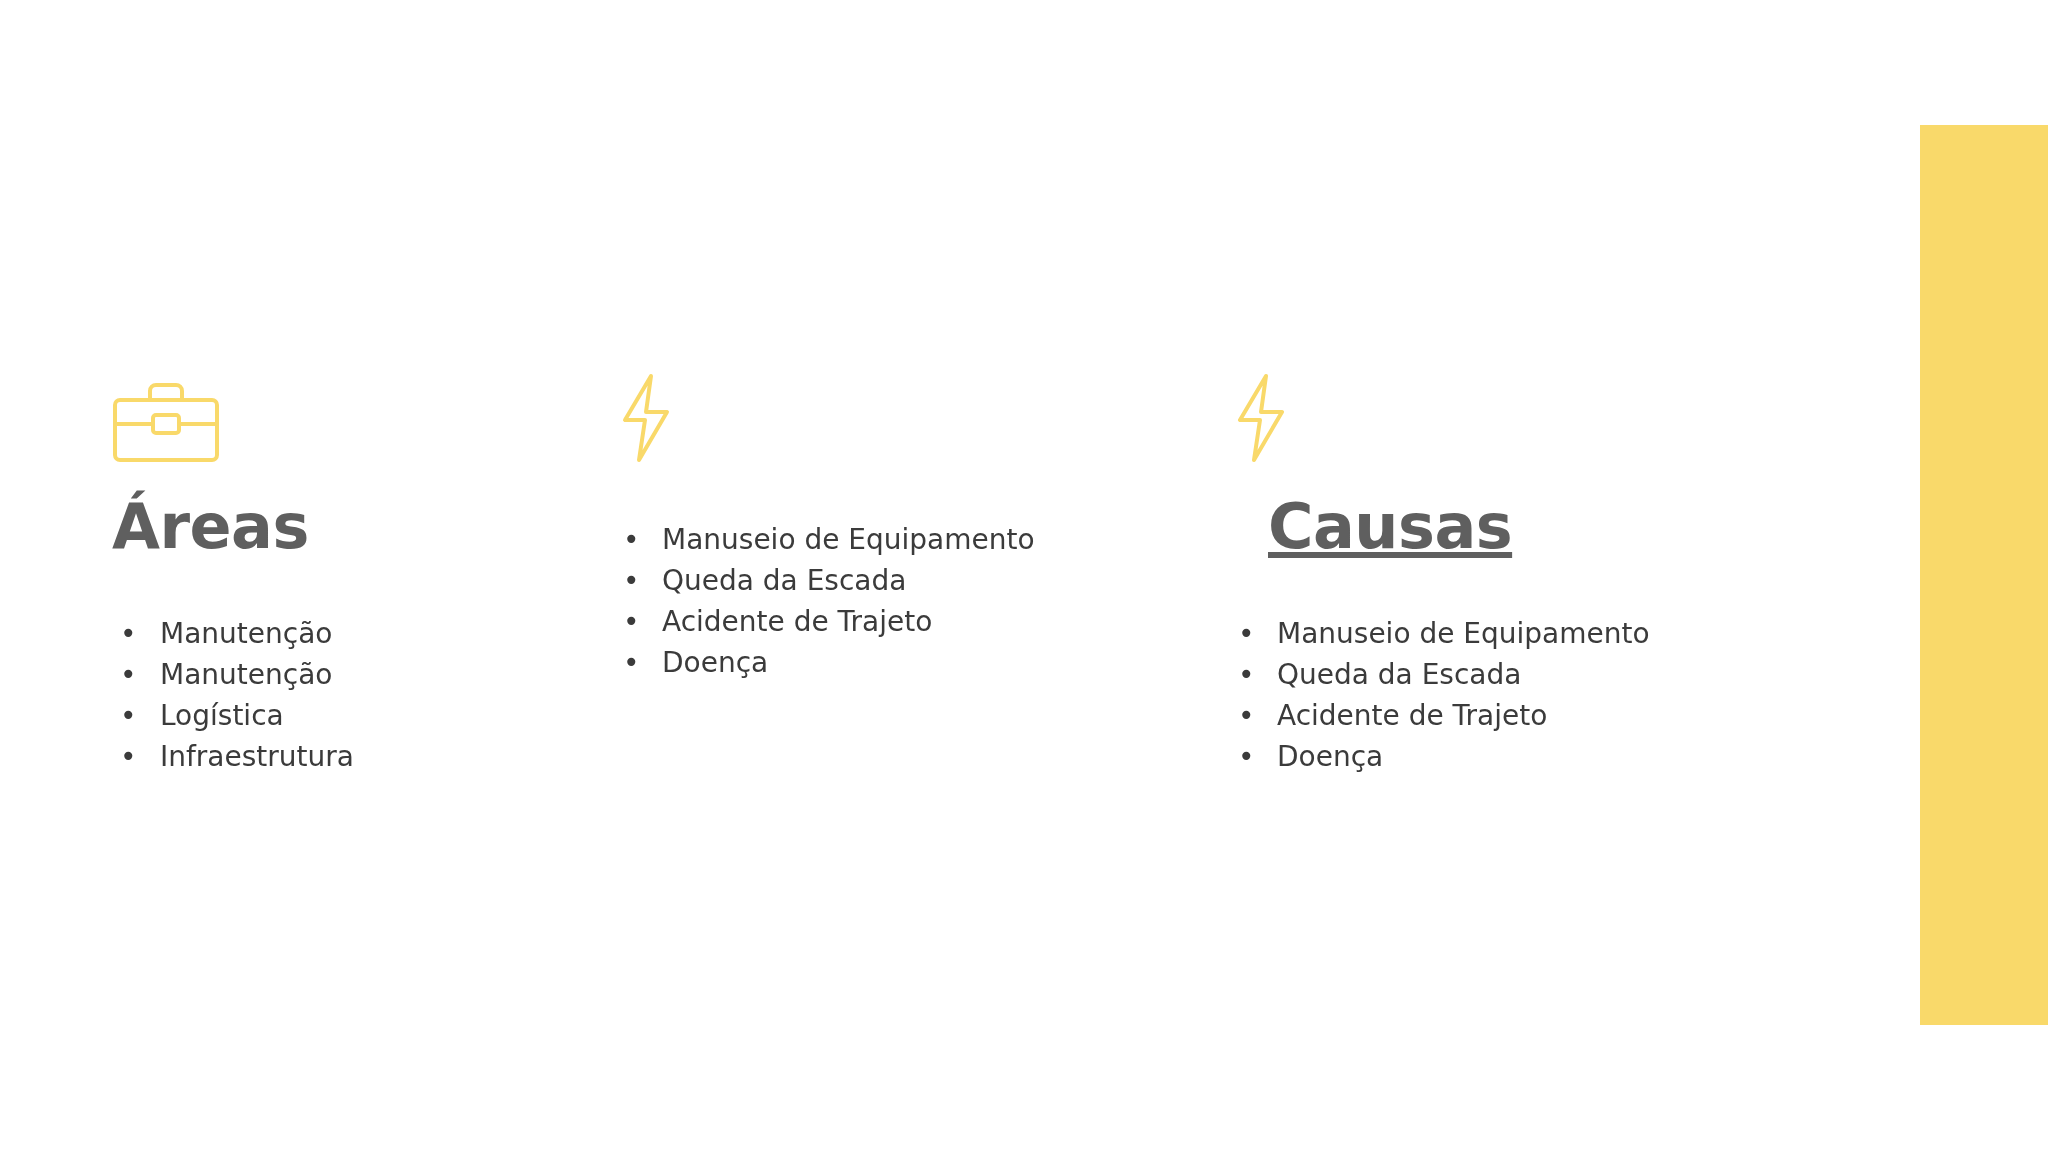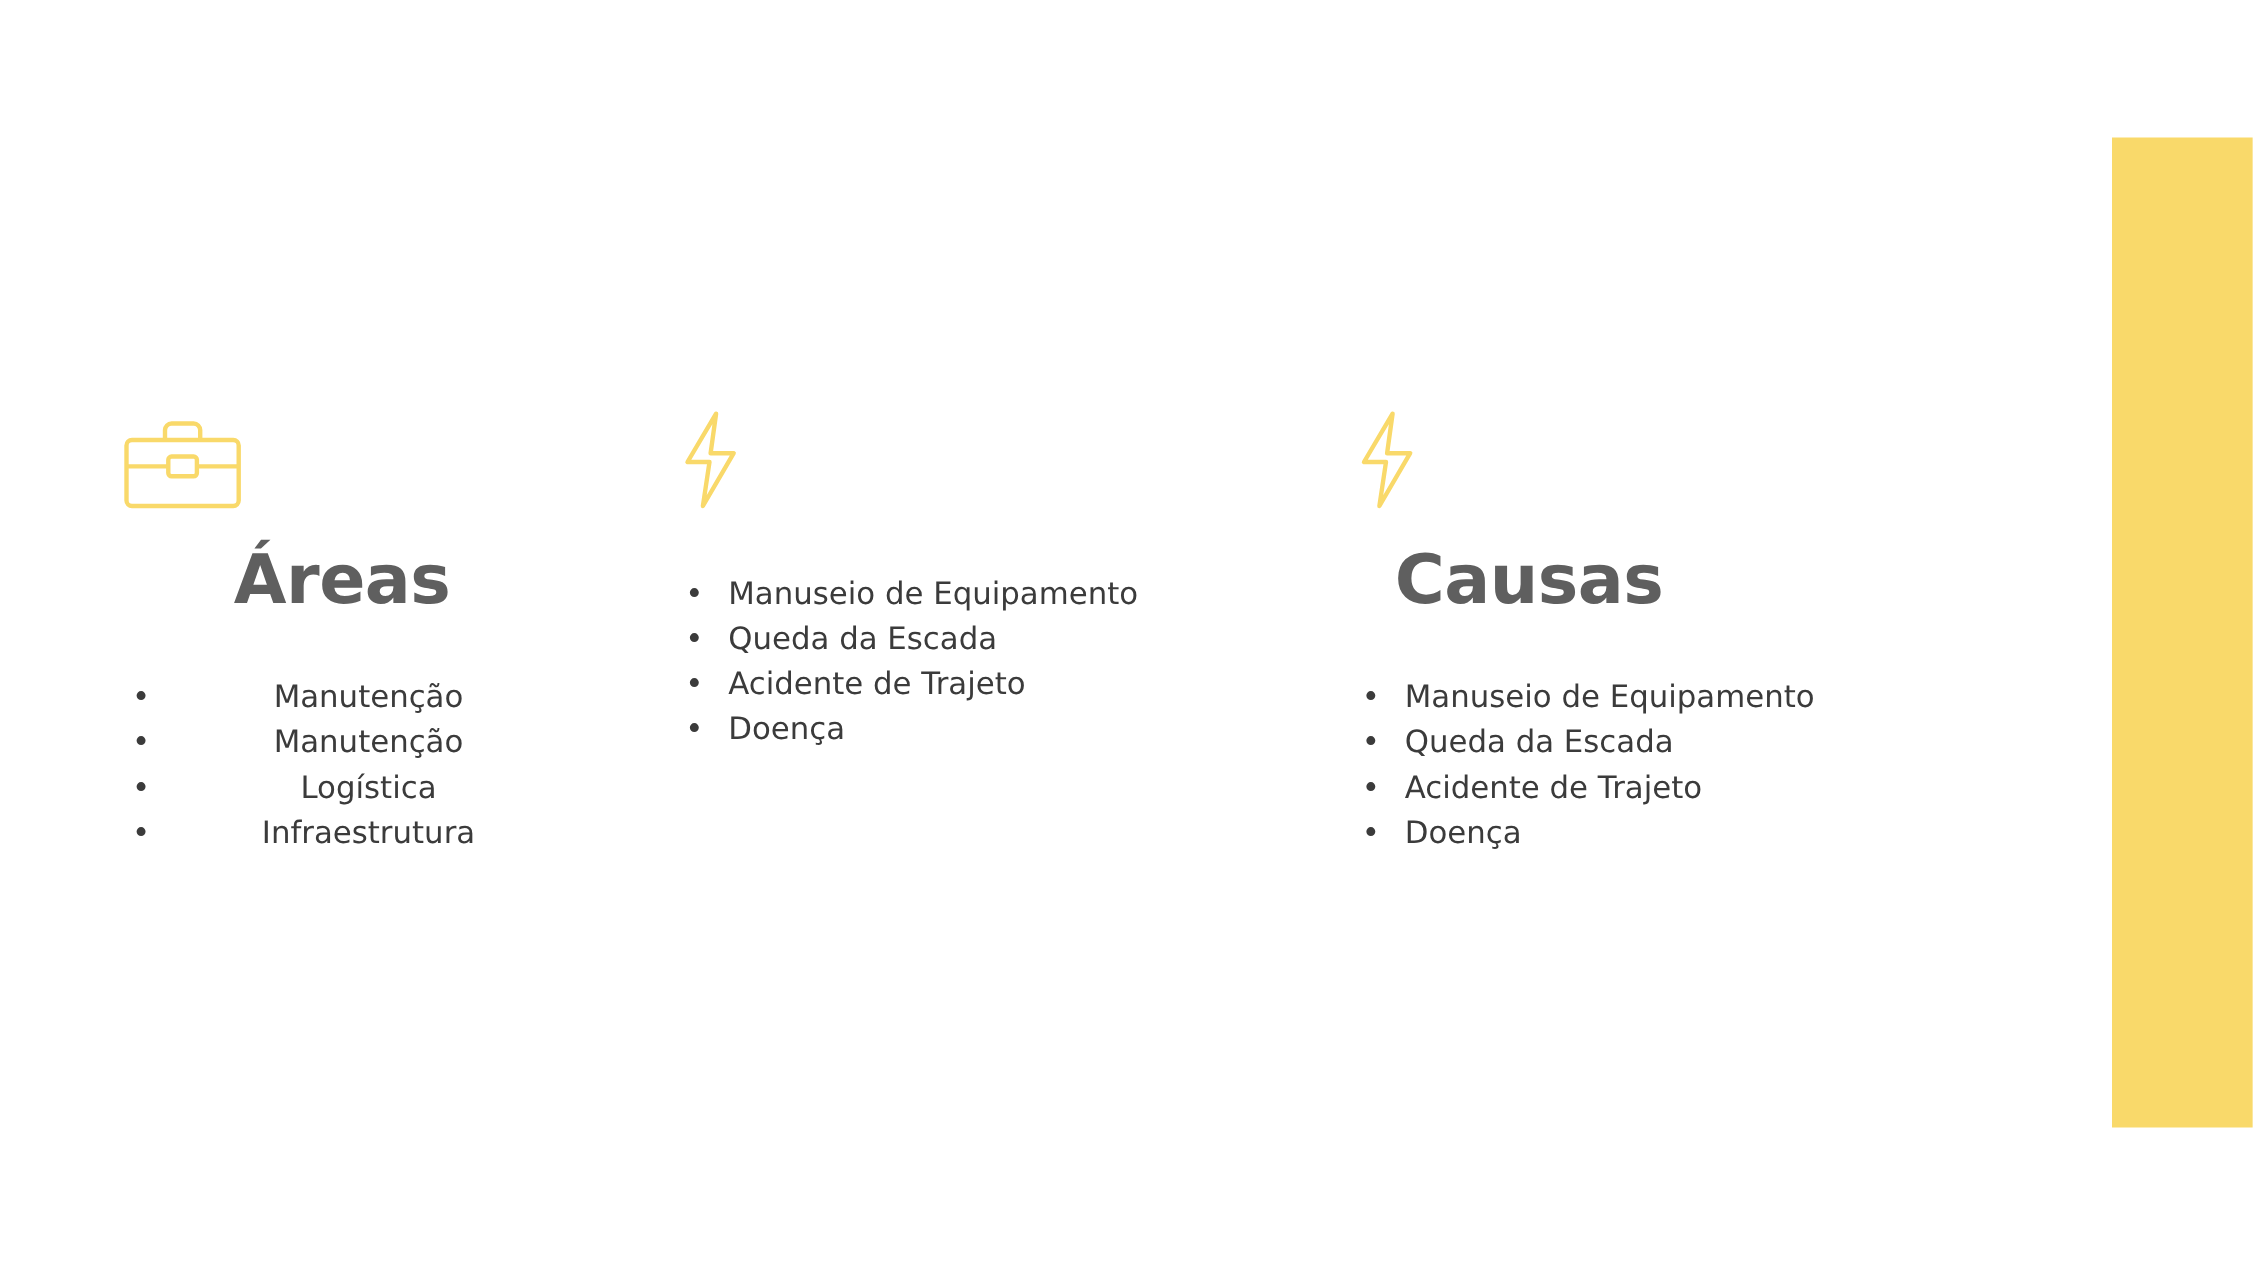--- a/index.html
+++ b/index.html
@@ -38,42 +38,42 @@
     top: 368px;
     left: 0;
     width: 2048px;
     display: flex;
     flex-direction: row;
   }
 
   .column {
     box-sizing: border-box;
   }
-  .col-1 { width: 510px; padding-left: 112px; text-align: center; }
+  .col-1 { width: 510px; padding-left: 112px; }
   .col-2 { width: 600px; padding-left: 105px; }
   .col-3 { width: 600px; padding-left: 120px; }
 
   .icon-wrap {
     height: 96px;
     display: flex;
     align-items: flex-end;
   }
   .icon-wrap svg { display: block; }
 
   .col-heading {
     font-family: "DejaVu Sans", sans-serif;
     font-weight: bold;
     font-size: 62px;
     line-height: 1.0;
     color: #5F5F5F;
     margin: 32px 0 0 0;
     letter-spacing: -0.5px;
     white-space: nowrap;
   }
-  .col-3 .col-heading { padding-left: 38px; }
+  .col-3 .col-heading { padding-left: 38px; text-decoration: underline; }
 
   .bullet-list {
     list-style: none;
     margin: 62px 0 0 0;
     padding: 0;
   }
   .bullet-list li {
     position: relative;
     font-family: "DejaVu Sans", sans-serif;
     font-size: 28px;

